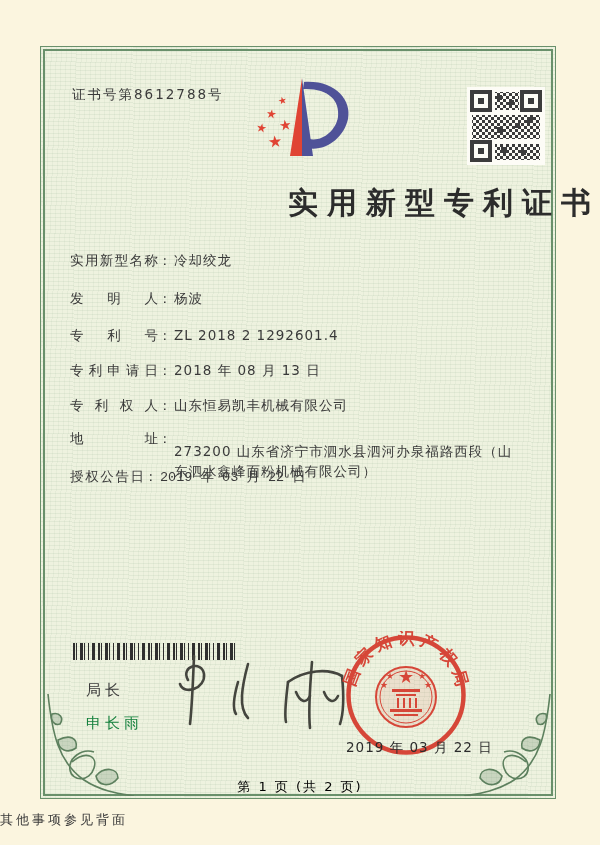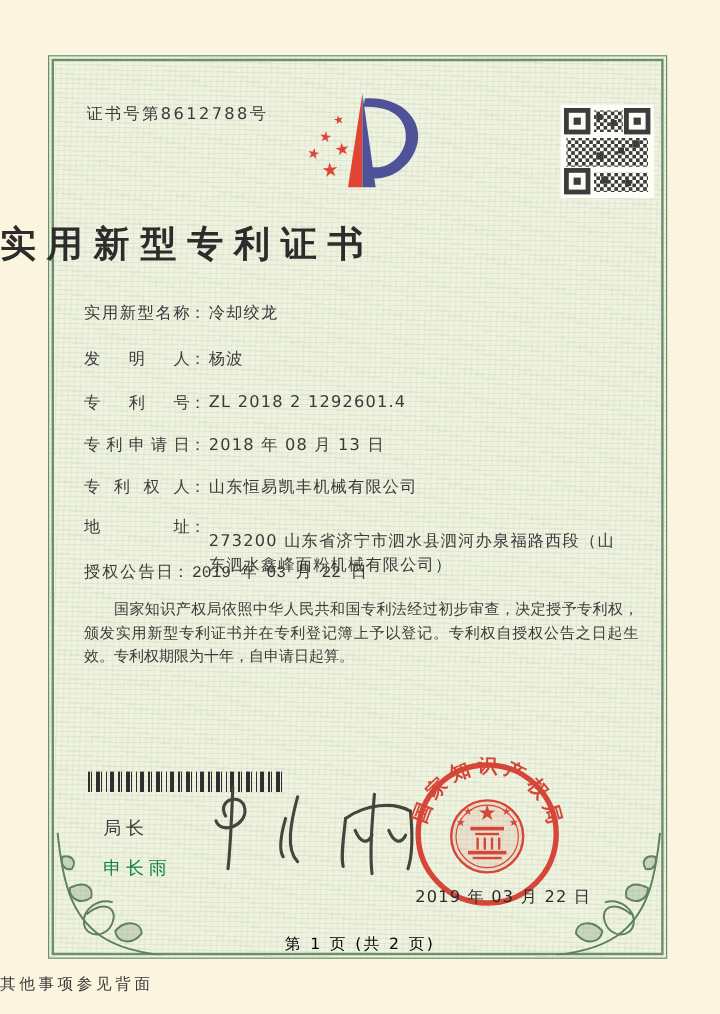--- a/index.html
+++ b/index.html
@@ -19,21 +19,21 @@
       repeating-linear-gradient(1deg, rgba(110,150,115,0.10) 0 1px, transparent 1px 4px),
       #eef2df;
   }
   .frame::before{
     content:"";position:absolute;inset:2px;border:2px solid #69906b;pointer-events:none;
   }
   
   .cert-no{left:72px;top:86px;font-size:13.5px;letter-spacing:2px;color:#3a3a3a;}
   .logo{left:240px;top:72px;width:120px;height:106px;}
   .qr{left:467px;top:87px;width:78px;height:78px;}
-  .title{left:0;right:0;top:183px;text-align:left;font-size:30px;font-weight:700;
+  .title{left:0;right:0;top:183px;text-align:right;font-size:30px;font-weight:700;
     letter-spacing:9px;color:#2c2c2c;font-family:"Liberation Serif","DejaVu Serif",serif;}
   
   .field{left:70px;font-size:13.5px;color:#3a3a3a;white-space:nowrap;}
   .flabel{display:inline-block;width:88px;text-align:justify;text-align-last:justify;vertical-align:top;}
   .fcolon{display:inline-block;width:16px;vertical-align:top;}
   .fvalue{display:inline-block;vertical-align:top;letter-spacing:1px;}
   .field.address .fvalue{white-space:normal;width:352px;line-height:20px;margin-top:11px;}
   .f1{top:252px;} .f2{top:290px;} .f3{top:327px;} .f4{top:362px;} .f5{top:397px;} .f6{top:430px;}
   .grant{left:70px;right:40px;top:468px;font-size:13.5px;color:#3a3a3a;white-space:nowrap;font-family:Liberation Mono, monospace;}
   .grant .pair2{position:absolute;left:232px;top:0;}
@@ -136,21 +136,20 @@
     <span class="flabel">地址</span><span class="fcolon">：</span><span class="fvalue">273200 山东省济宁市泗水县泗河办泉福路西段（山东泗水鑫峰面粉机械有限公司）</span>
   </div>
 
   <div class="abs grant">
     <span>
       <span class="glabel">授权公告日</span><span class="fcolon">：</span><span>2019 年 03 月 22 日</span>
     </span>
   </div>
 
   <div class="abs paras">
-    <p>国家知识产权局依照中华人民共和国专利法经过初步审查，决定授予专利权，颁发实用新型专利证书并在专利登记簿上予以登记。专利权自授权公告之日起生效。专利权期限为十年，自申请日起算。</p>
   </div>
 
   <div class="abs barcode"></div>
 
   <div class="abs signer-title">局长</div>
   <div class="abs signer-name">申长雨</div>
 
   <div class="abs signature">
     <svg width="205" height="88" viewBox="0 0 205 88" fill="none" stroke="#44453e" stroke-width="2.6" stroke-linecap="round">
       <path d="M28,28 C20,14 42,8 44,22 C46,36 24,44 20,32"></path>

